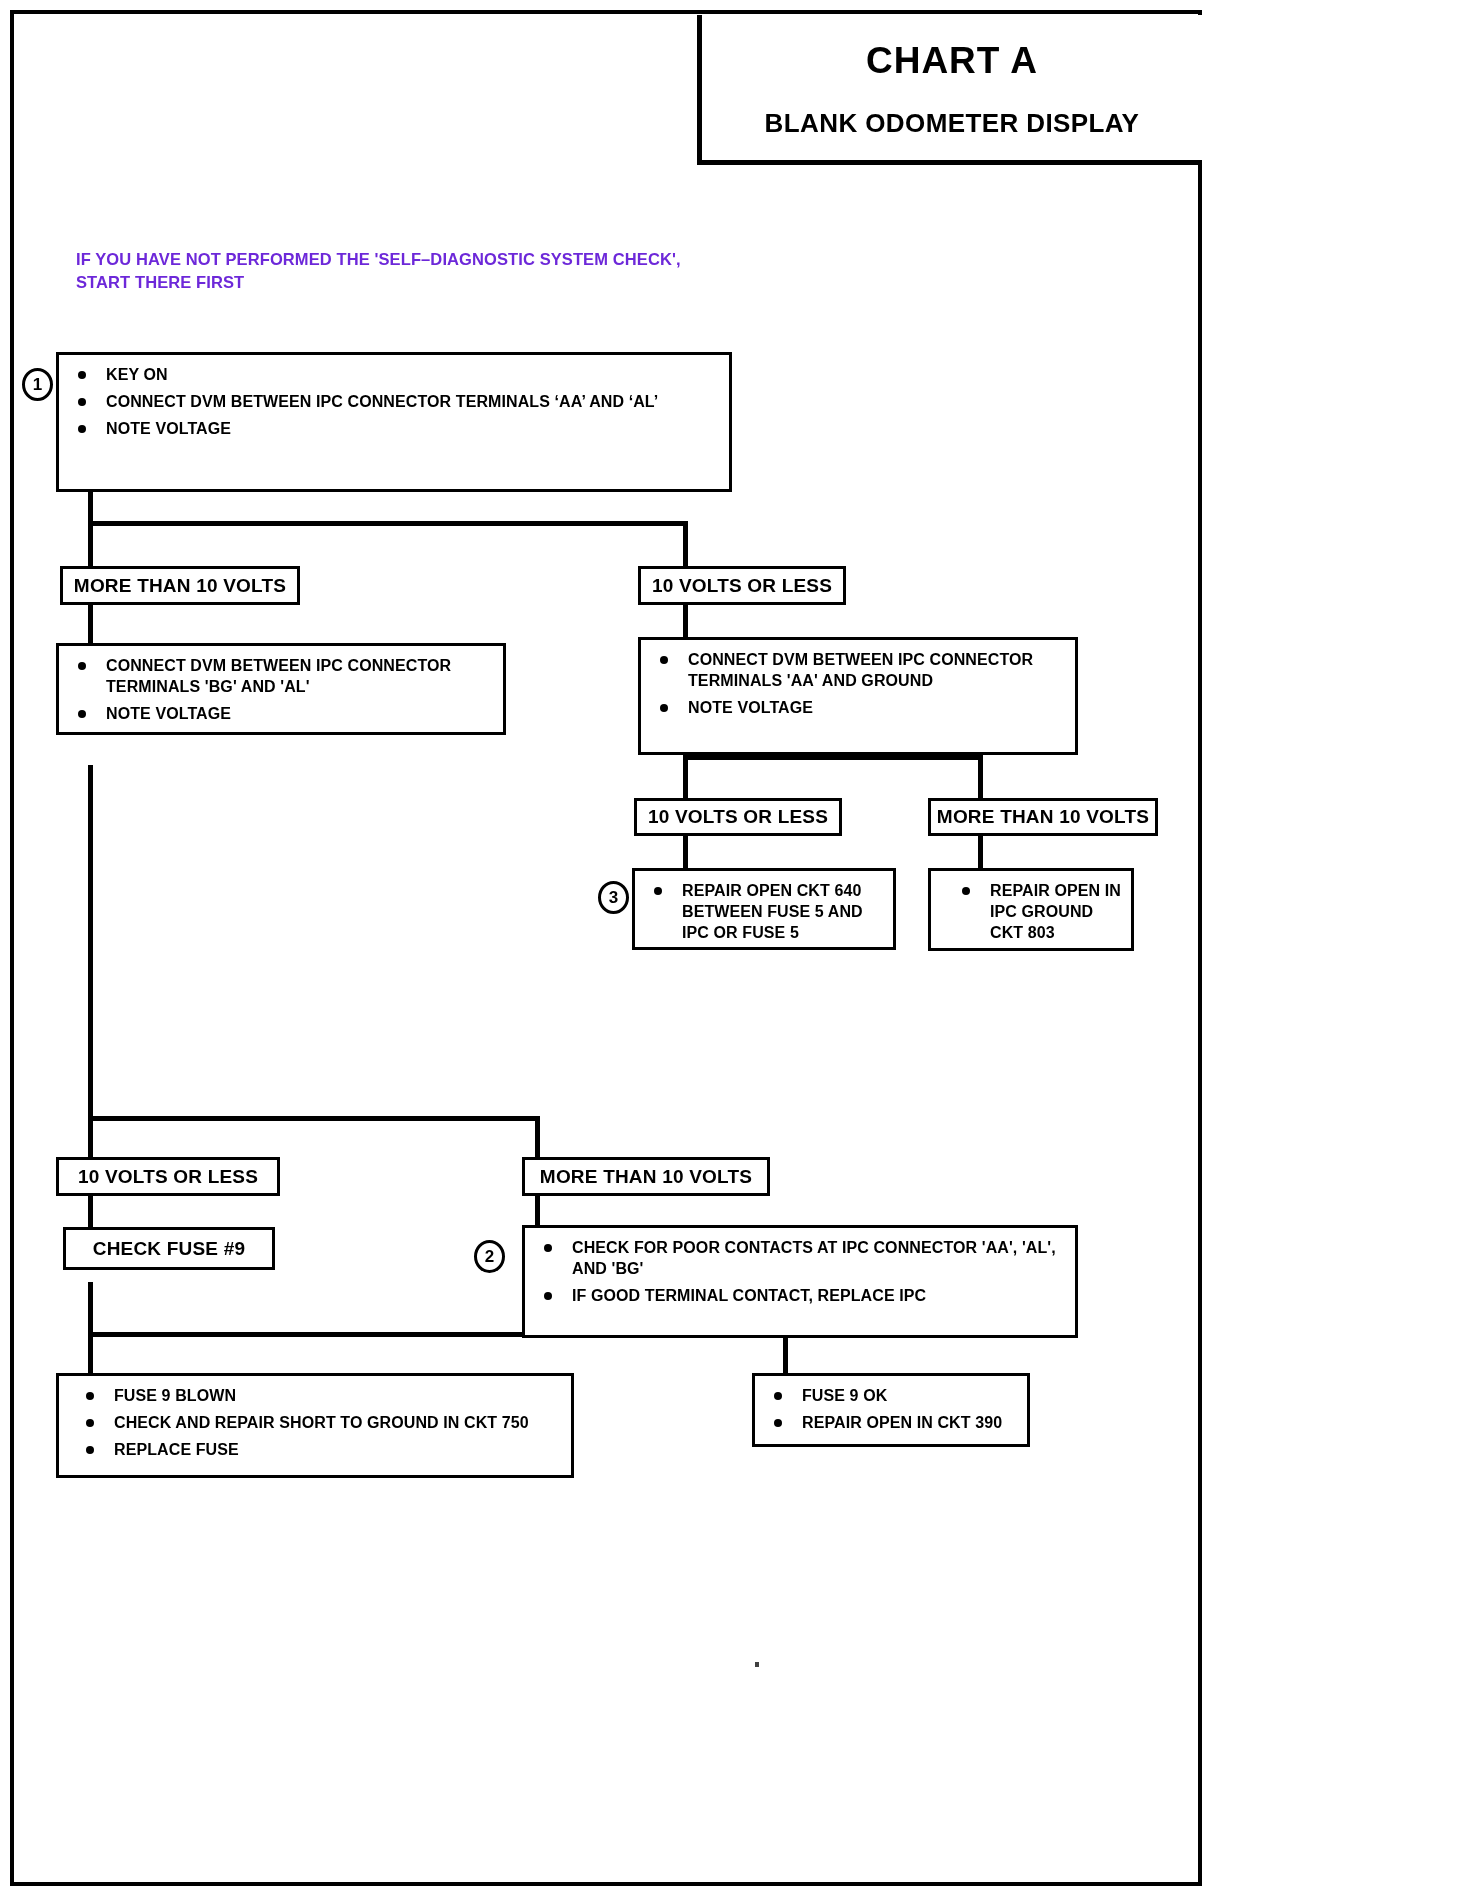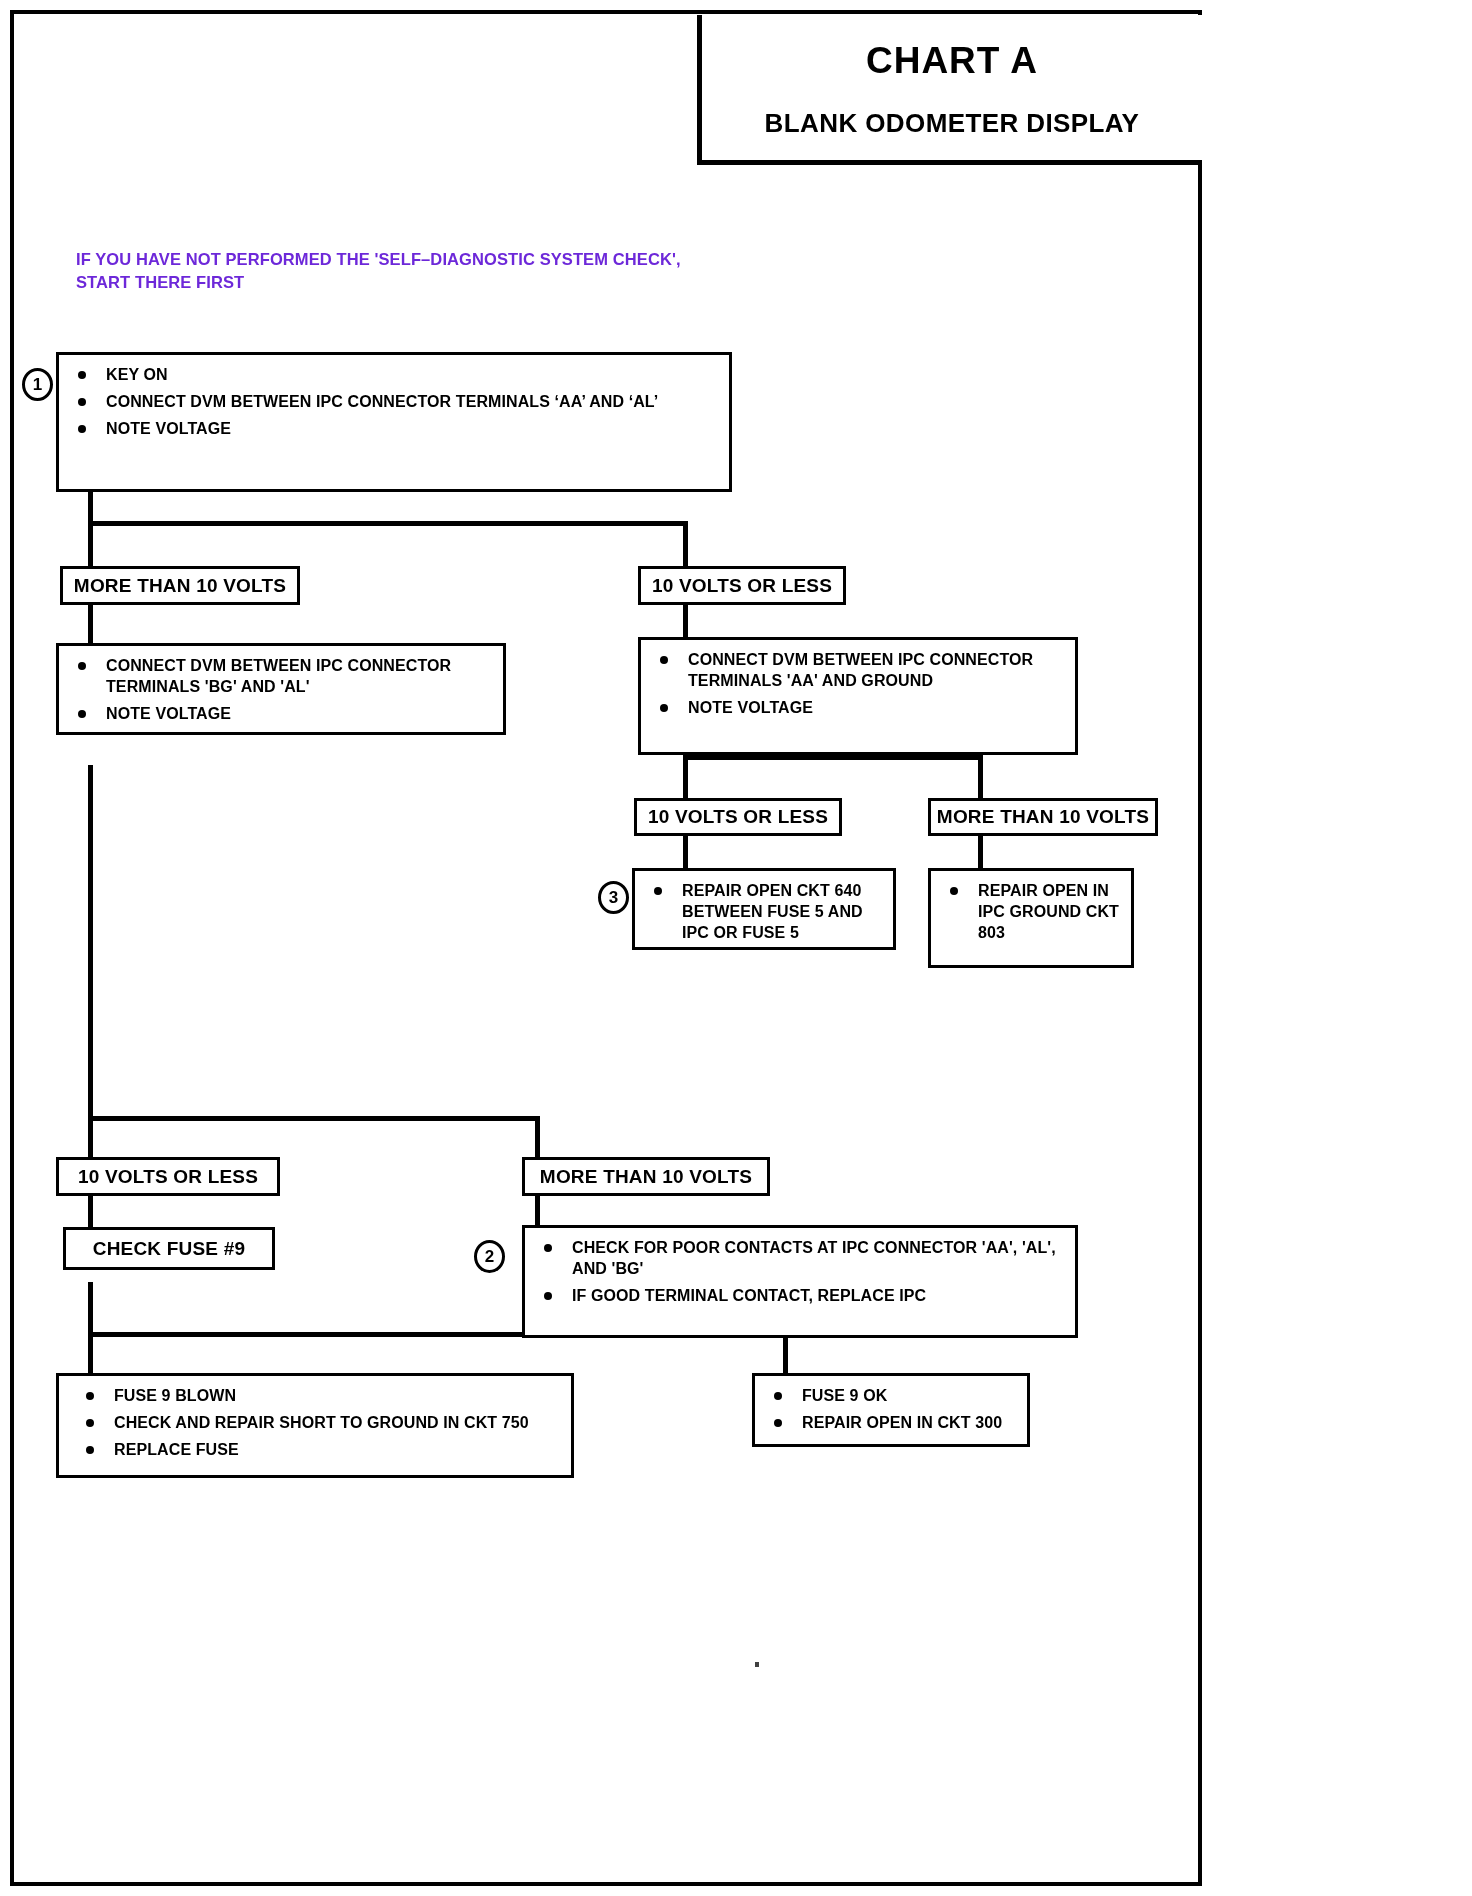--- a/index.html
+++ b/index.html
@@ -201,21 +201,21 @@
   <div class="box lbl-box" style="left:634px;top:798px;width:208px;height:38px;">10 VOLTS OR LESS</div>
   <div class="box lbl-box" style="left:928px;top:798px;width:230px;height:38px;">MORE THAN 10 VOLTS</div>
 
   <div class="step-circle" style="left:598px;top:881px;">3</div>
   <div class="box" style="left:632px;top:868px;width:264px;height:82px;">
     <ul class="bullets">
       <li>REPAIR OPEN CKT 640 BETWEEN FUSE 5 AND IPC OR FUSE 5</li>
     </ul>
   </div>
 
-  <div class="box" style="left:928px;top:868px;width:206px;height:100px;">
+  <div class="box" style="left:928px;top:868px;width:206px;height:83px;padding-left:12px;">
     <ul class="bullets">
       <li>REPAIR OPEN IN IPC GROUND CKT 803</li>
     </ul>
   </div>
 
   <div class="box lbl-box" style="left:56px;top:1157px;width:224px;height:39px;">10 VOLTS OR LESS</div>
   <div class="box lbl-box" style="left:522px;top:1157px;width:248px;height:39px;">MORE THAN 10 VOLTS</div>
 
   <div class="box lbl-box" style="left:63px;top:1227px;width:212px;height:43px;">CHECK FUSE #9</div>
 
@@ -231,20 +231,20 @@
     <ul class="bullets">
       <li>FUSE 9 BLOWN</li>
       <li>CHECK AND REPAIR SHORT TO GROUND IN CKT 750</li>
       <li>REPLACE  FUSE</li>
     </ul>
   </div>
 
   <div class="box" style="left:752px;top:1373px;width:278px;height:74px;">
     <ul class="bullets">
       <li>FUSE 9 OK</li>
-      <li>REPAIR OPEN IN CKT 300</li>
+      <li>REPAIR OPEN IN CKT 390</li>
     </ul>
   </div>
 
   <div class="speck"></div>
 
 
 </div>
 
 </body></html>

